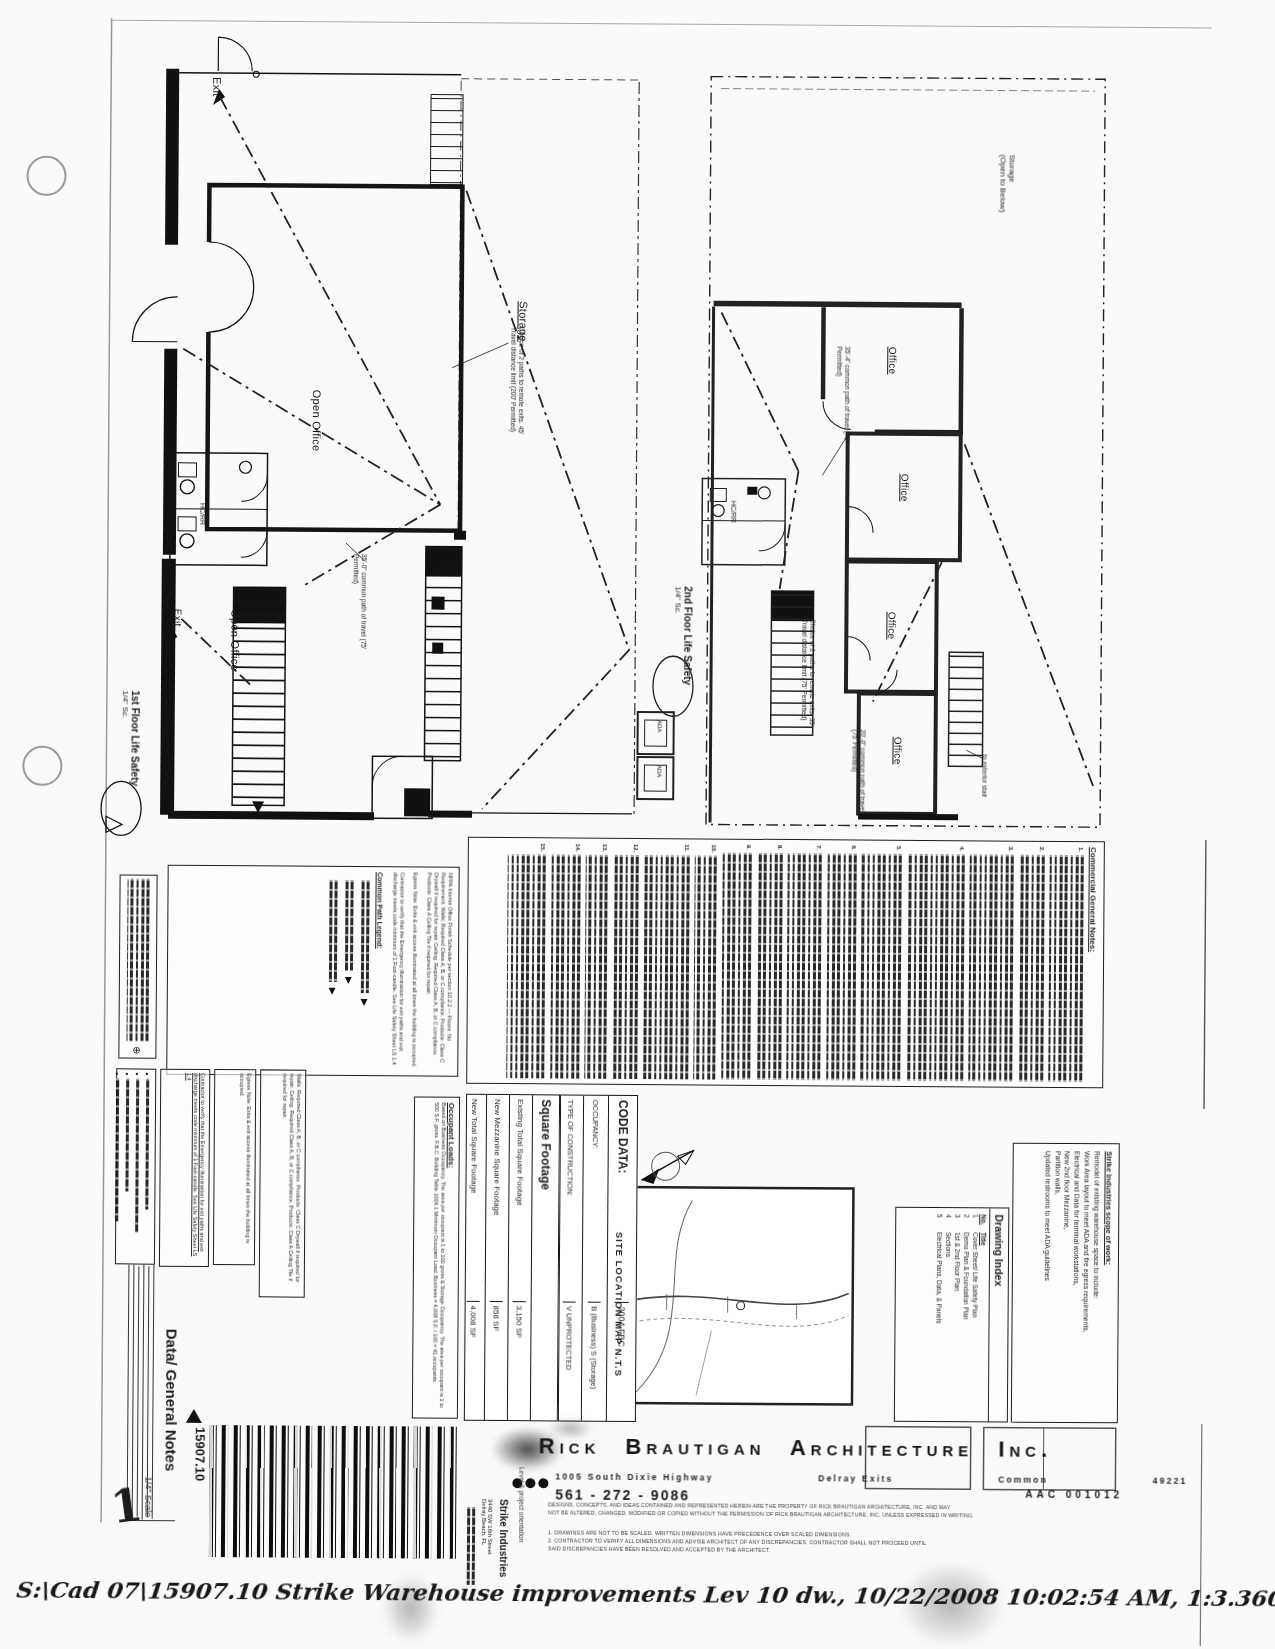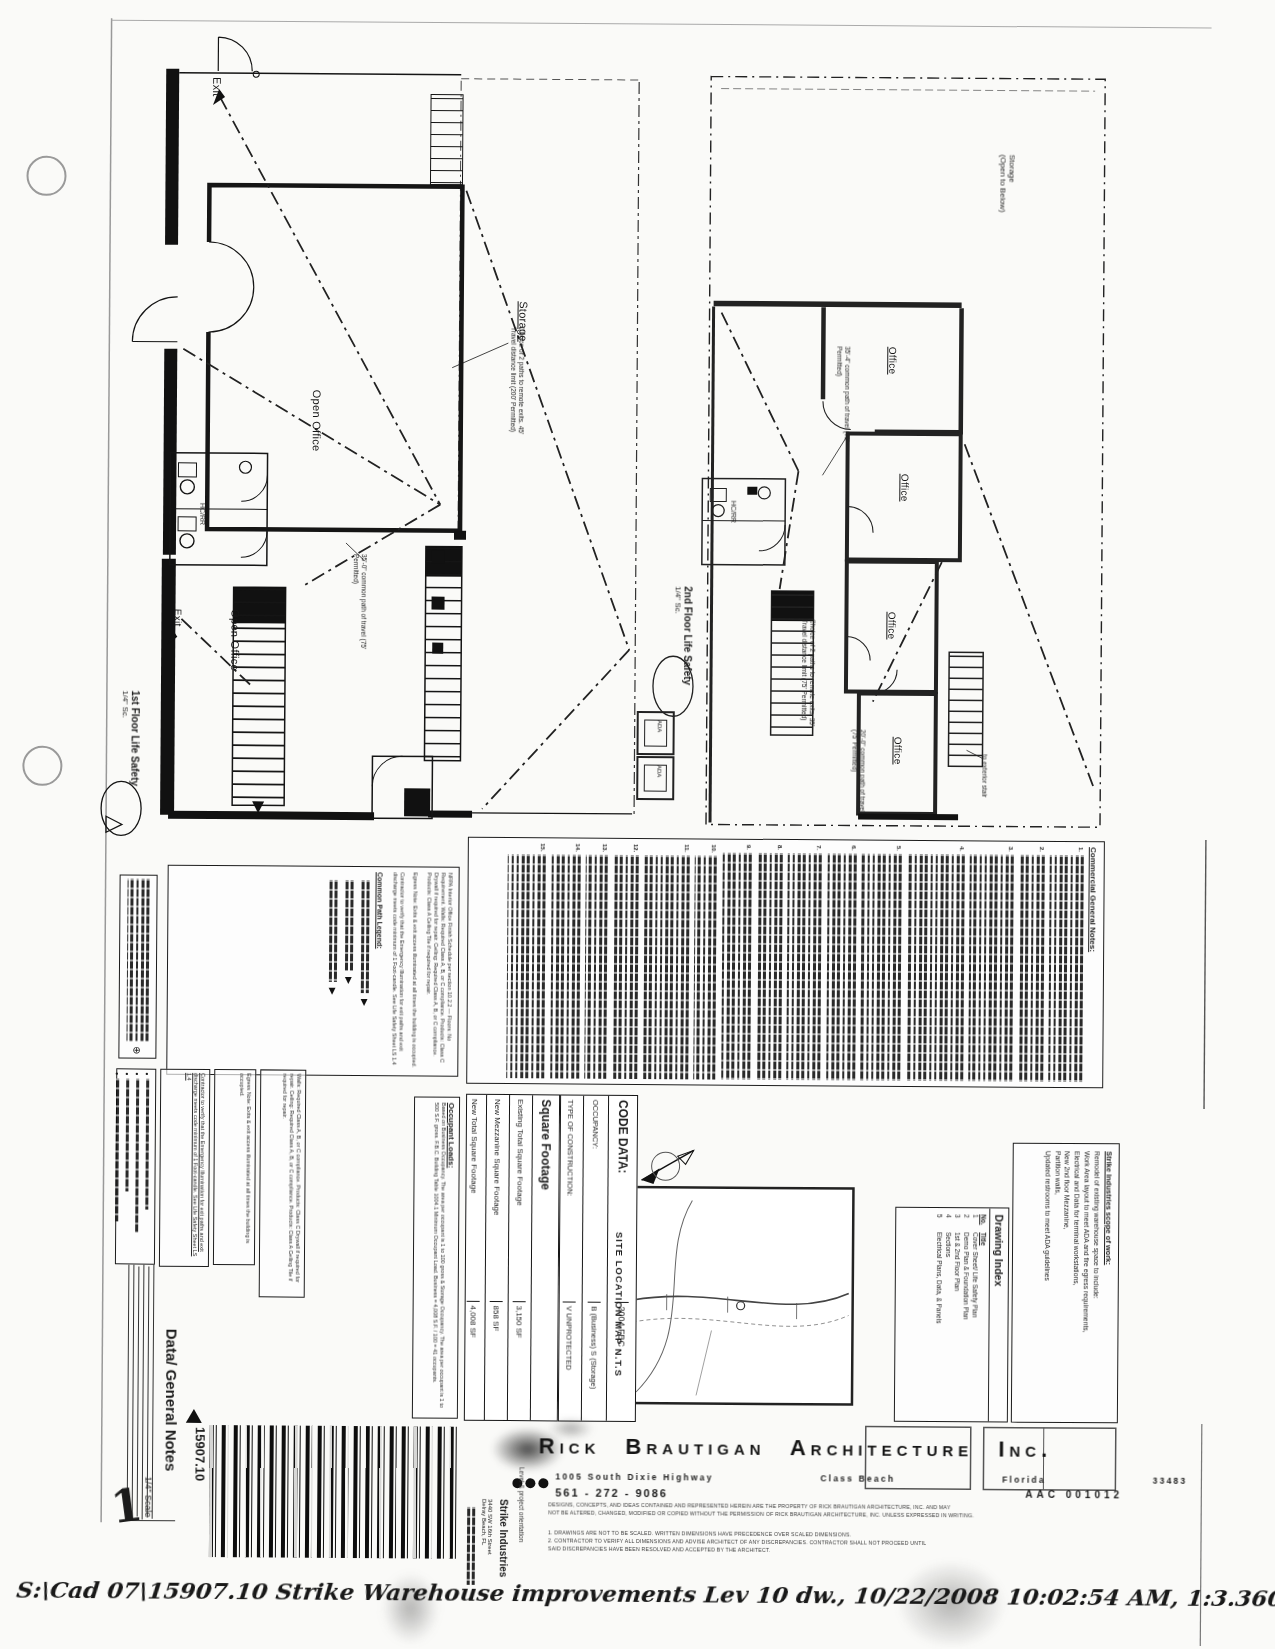--- a/index.html
+++ b/index.html
@@ -450,25 +450,25 @@
 <div class="rot" style="left:498px;top:1500px;width:96px;height:18px;font-size:6px;filter:blur(.5px);">
   <div>3440 SW 16th Street</div>
   <div>Delray Beach, FL</div>
 </div>
 <div class="rot fuzz" style="left:480px;top:1508px;width:78px;height:8px;"></div>
 
 <div class="abs" style="left:505px;top:1432px;width:700px;height:135px;">
   <div class="abs arch-name" style="left:38px;top:2px;">Rick Brautigan Architecture Inc.</div>
   <div class="abs addr-row" style="left:55px;top:40px;width:632px;">
     <span>1005 South Dixie Highway</span>
-    <span>Class Beach</span>
-    <span>Florida</span>
-    <span>33483</span>
-  </div>
-  <div class="abs" style="left:55px;top:55px;font-size:11px;font-weight:bold;letter-spacing:2px;filter:blur(.4px);">561 - 272 - 9086</div>
+    <span>Delray Exits</span>
+    <span>Common</span>
+    <span>49221</span>
+  </div>
+  <div class="abs" style="left:55px;top:55px;font-size:14px;font-weight:bold;letter-spacing:2px;filter:blur(.4px);">561 - 272 - 9086</div>
   <div class="abs" style="left:525px;top:54px;font-size:10px;font-weight:bold;letter-spacing:4px;filter:blur(.35px);">AAC 001012</div>
   <div class="abs legal" style="left:48px;top:70px;width:640px;">
     <div>DESIGNS, CONCEPTS, AND IDEAS CONTAINED AND REPRESENTED HEREIN ARE THE PROPERTY OF RICK BRAUTIGAN ARCHITECTURE, INC. AND MAY</div>
     <div>NOT BE ALTERED, CHANGED, MODIFIED OR COPIED WITHOUT THE PERMISSION OF RICK BRAUTIGAN ARCHITECTURE, INC. UNLESS EXPRESSED IN WRITING.</div>
   </div>
   <div class="abs legal" style="left:48px;top:98px;width:640px;">
     <div>1. DRAWINGS ARE NOT TO BE SCALED. WRITTEN DIMENSIONS HAVE PRECEDENCE OVER SCALED DIMENSIONS.</div>
     <div>2. CONTRACTOR TO VERIFY ALL DIMENSIONS AND ADVISE ARCHITECT OF ANY DISCREPANCIES. CONTRACTOR SHALL NOT PROCEED UNTIL</div>
     <div>SAID DISCREPANCIES HAVE BEEN RESOLVED AND ACCEPTED BY THE ARCHITECT.</div>
   </div>

